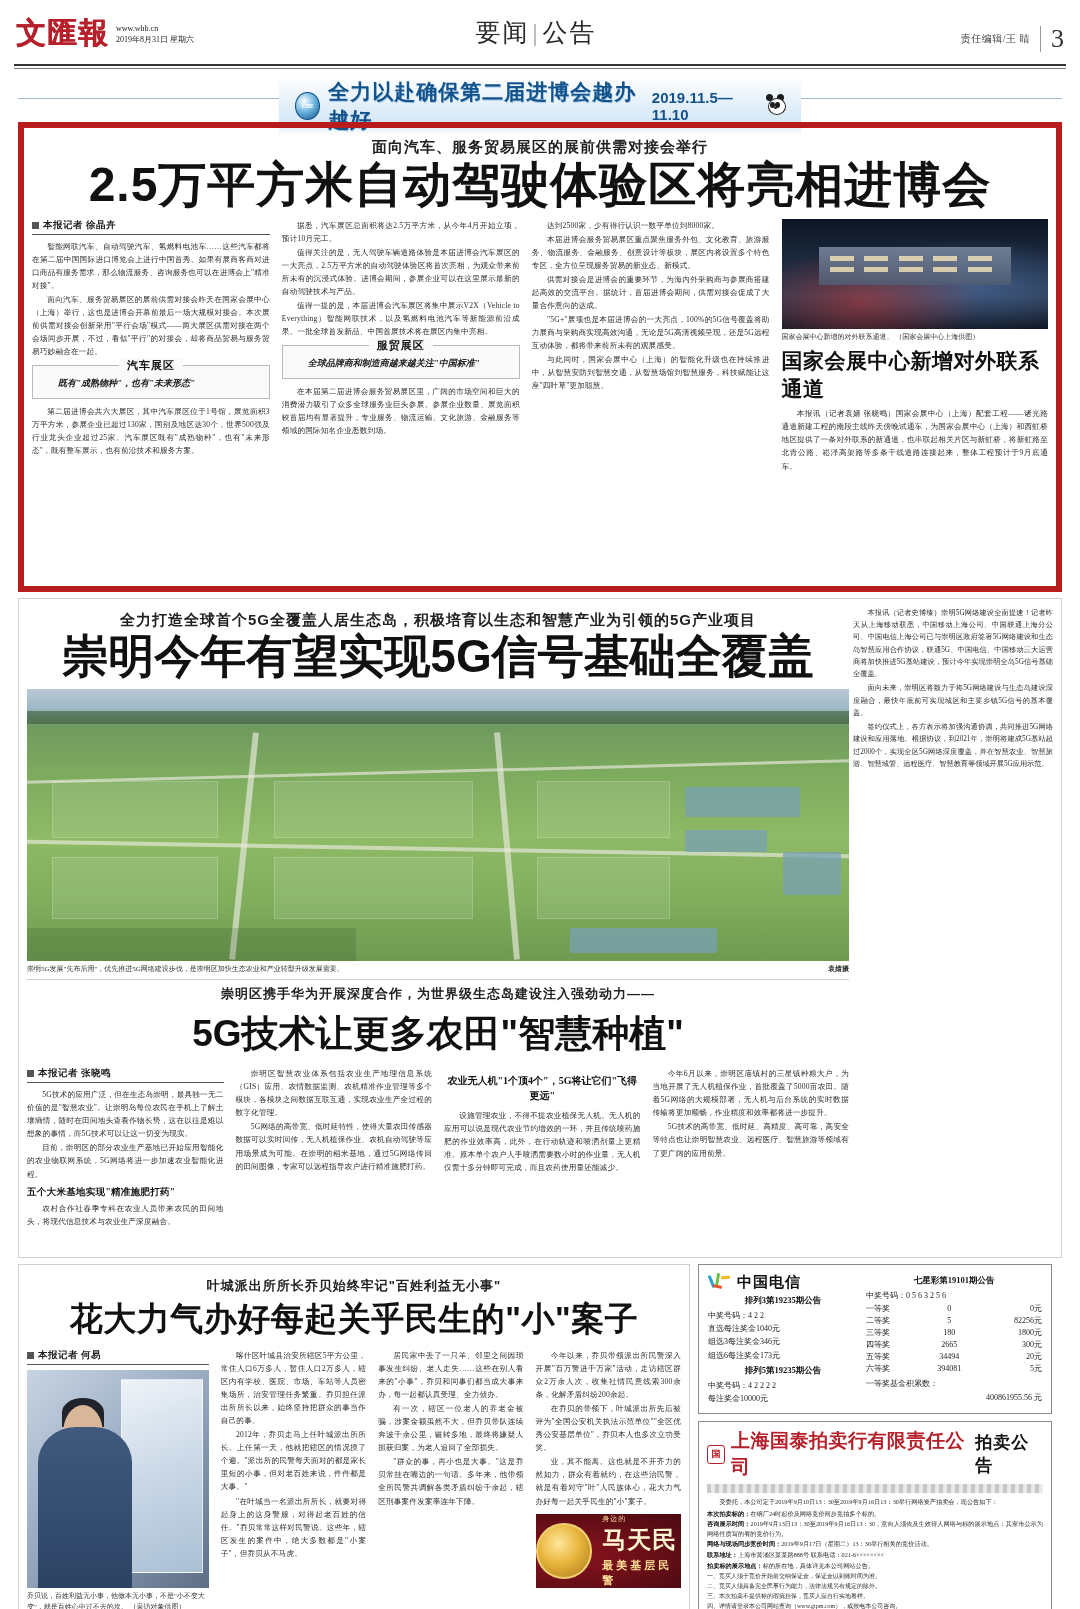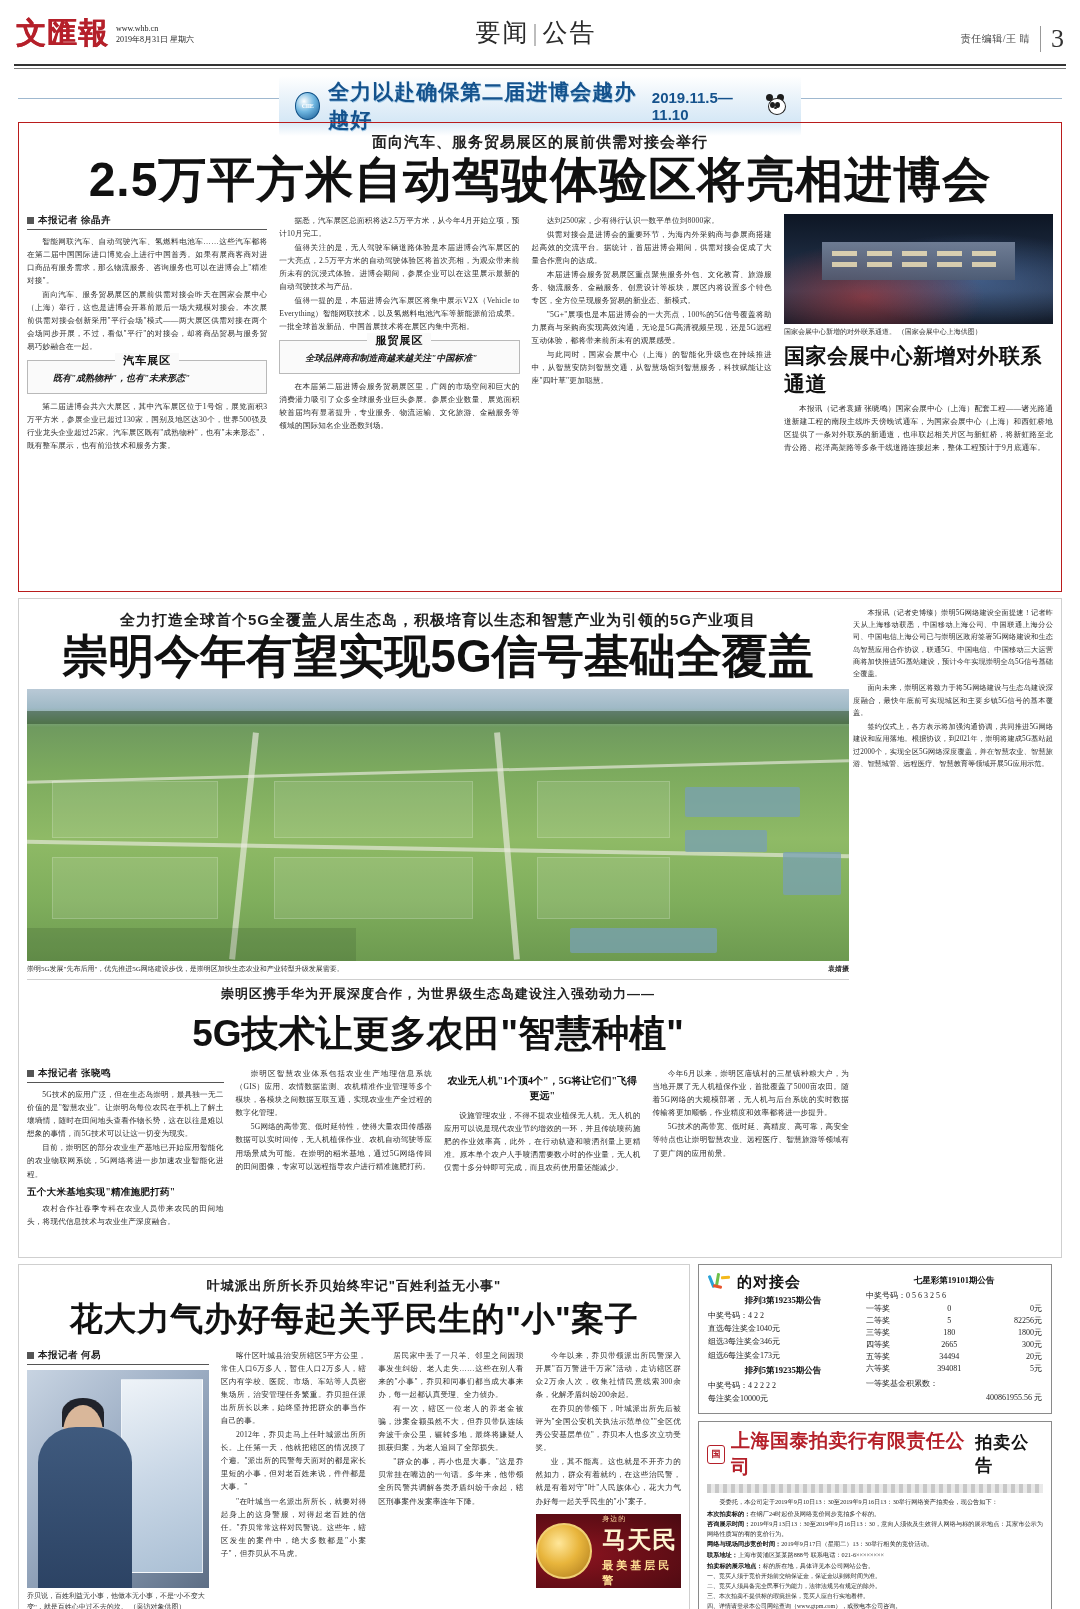--- a/index.html
+++ b/index.html
@@ -58,21 +58,21 @@
   .ciie-date { font-size:15px; font-weight:bold; color:#15528c; font-family:"Liberation Sans", sans-serif; }
   .panda { width:22px; height:24px; position:relative; }
   .panda .head { position:absolute; left:3px; top:4px; width:16px; height:15px; border-radius:50%; background:#fff; border:1.2px solid #222; }
   .panda .ear-l, .panda .ear-r { position:absolute; width:7px; height:7px; border-radius:50%; background:#1d1d1d; top:0; }
   .panda .ear-l { left:1px; } .panda .ear-r { right:1px; }
   .panda .eye-l, .panda .eye-r { position:absolute; width:5px; height:6px; border-radius:50%; background:#1d1d1d; top:8px; }
   .panda .eye-l { left:5px; } .panda .eye-r { right:5px; }
   .panda .nose { position:absolute; left:9px; top:13px; width:3px; height:2px; border-radius:50%; background:#1d1d1d; }
 
   
-  .art1 { margin:2px 18px 0 18px; position:relative; padding:6px 8px 6px 8px; box-sizing:border-box; height:470px; border:1px solid #b91c1c; }
+  .art1 { margin:2px 18px 0 18px; position:relative; padding:6px 8px 6px 8px; box-sizing:border-box; height:470px; border:6px solid #b91c1c; }
   .kicker { text-align:center; font-size:15px; font-weight:bold; color:#222; letter-spacing:1px; margin:4px 0 2px; font-family:"Liberation Sans", sans-serif;}
   .headline-xl {
     text-align:center; font-size:48px; font-weight:bold; color:#111;
     letter-spacing:1px; line-height:1.08; margin:2px 0 8px;
     font-family:"Liberation Sans", sans-serif;
   }
   .cols3 { display:flex; gap:12px; }
   .col { flex:1 1 0; min-width:0; }
   .byline { font-size:9.5px; font-weight:bold; color:#222; letter-spacing:0.5px; margin-bottom:2px; }
   .byline .sq { display:inline-block; width:7px; height:7px; background:#555; margin-right:4px; vertical-align:-1px;}
@@ -268,22 +268,22 @@
           <div class="subbox-text">全球品牌商和制造商越来越关注"中国标准"</div>
         </div>
         <div class="body-text">
           <p>在本届第二届进博会服务贸易展区里，广阔的市场空间和巨大的消费潜力吸引了众多全球服务业巨头参展。参展企业数量、展览面积较首届均有显著提升，专业服务、物流运输、文化旅游、金融服务等领域的国际知名企业悉数到场。</p>
         </div>
       </div>
 
       <div class="col">
         <div class="body-text">
           <p>达到2500家，少有得行认识一数平单位到8000家。</p>
+          <p>本届进博会服务贸易展区重点聚焦服务外包、文化教育、旅游服务、物流服务、金融服务、创意设计等板块，展区内将设置多个特色专区，全方位呈现服务贸易的新业态、新模式。</p>
           <p>供需对接会是进博会的重要环节，为海内外采购商与参展商搭建起高效的交流平台。据统计，首届进博会期间，供需对接会促成了大量合作意向的达成。</p>
-          <p>本届进博会服务贸易展区重点聚焦服务外包、文化教育、旅游服务、物流服务、金融服务、创意设计等板块，展区内将设置多个特色专区，全方位呈现服务贸易的新业态、新模式。</p>
           <p>"5G+"展项也是本届进博会的一大亮点，100%的5G信号覆盖将助力展商与采购商实现高效沟通，无论是5G高清视频呈现，还是5G远程互动体验，都将带来前所未有的观展感受。</p>
           <p>与此同时，国家会展中心（上海）的智能化升级也在持续推进中，从智慧安防到智慧交通，从智慧场馆到智慧服务，科技赋能让这座"四叶草"更加聪慧。</p>
         </div>
       </div>
 
       <div class="col" style="flex:1.12 1 0;">
         <div class="photo photo-nech">
           <div class="nech-bld"></div>
           <div class="nech-win" style="left:18%;top:34%;width:9%;height:4%;"></div>
           <div class="nech-win" style="left:31%;top:34%;width:9%;height:4%;"></div>
@@ -434,21 +434,21 @@
 
       <div class="lottery">
         <div class="lot-l">
           <div class="lot-brand">
             <div class="lot-logo">
               <i style="left:2px;top:3px;width:3px;height:13px;background:#2aa3d8;transform:rotate(-22deg);"></i>
               <i style="left:8px;top:1px;width:3px;height:14px;background:#6fc04a;transform:rotate(10deg);"></i>
               <i style="left:13px;top:4px;width:9px;height:3px;background:#f4b91c;transform:rotate(-6deg);"></i>
               <i style="left:5px;top:13px;width:9px;height:3px;background:#e8552d;transform:rotate(12deg);"></i>
             </div>
-            <div class="lot-title">的对接会</div>
+            <div class="lot-title">中国电信</div>
           </div>
           <div class="lot-sub">排列3第19235期公告</div>
           <div class="lot-line"><span>中奖号码：</span><span>4 2 2</span></div>
           <div class="lot-line">直选每注奖金1040元</div>
           <div class="lot-line">组选3每注奖金346元</div>
           <div class="lot-line">组选6每注奖金173元</div>
           <div class="lot-sub">排列5第19235期公告</div>
           <div class="lot-line"><span>中奖号码：</span><span>4 2 2 2 2</span></div>
           <div class="lot-line">每注奖金10000元</div>
         </div>

